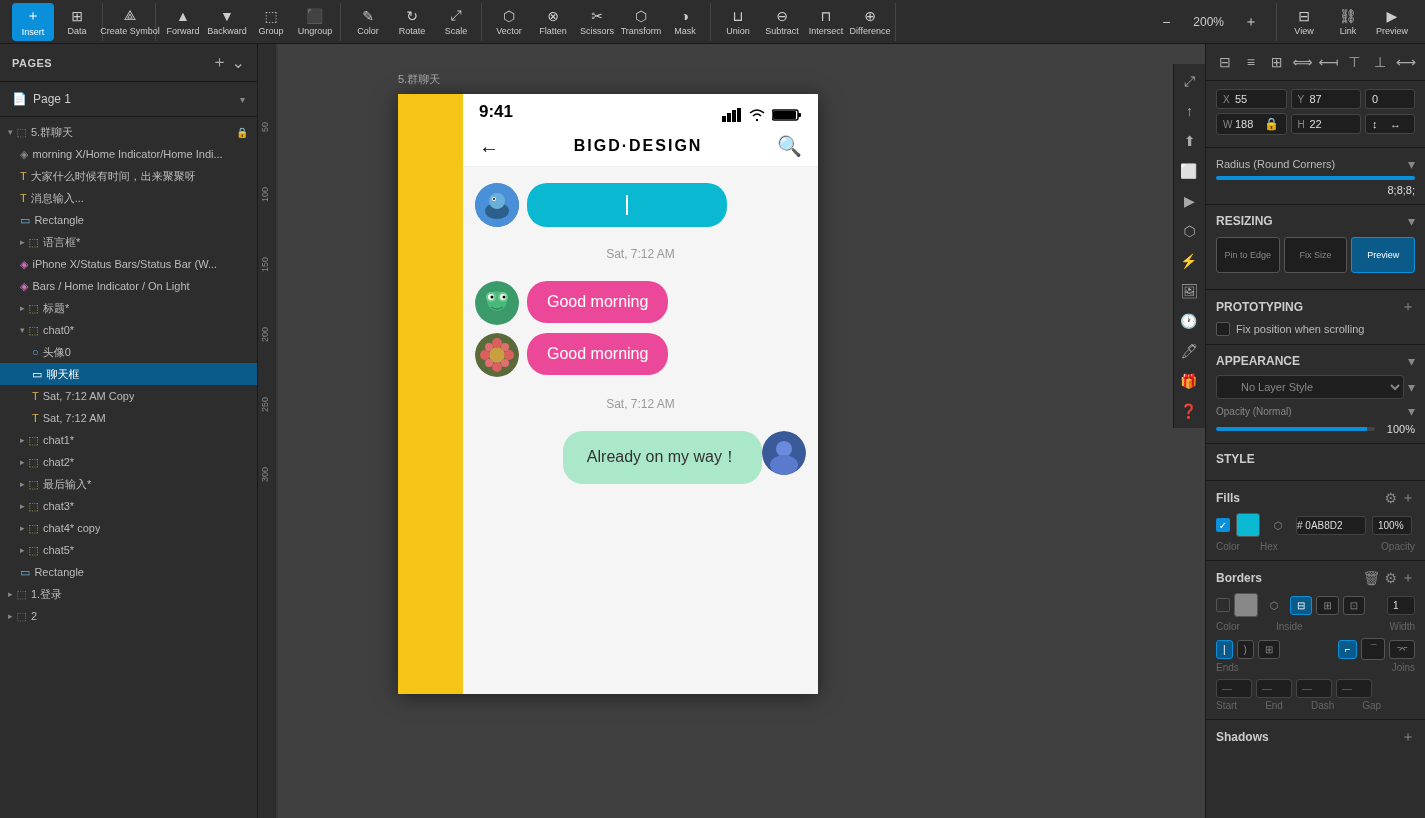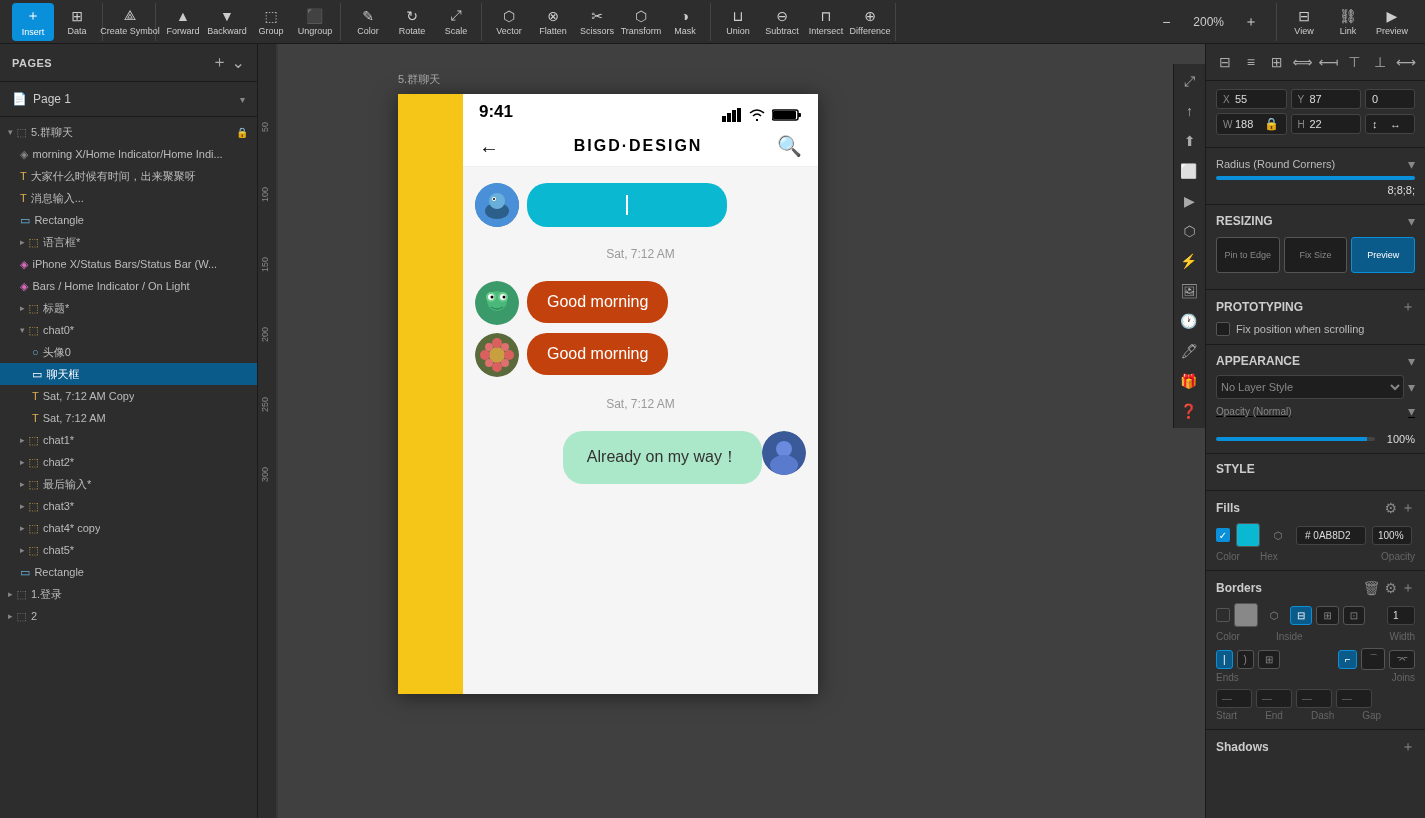--- a/index.html
+++ b/index.html
@@ -101,21 +101,21 @@
     }
     .nav-back { font-size: 20px; color: #000; cursor: pointer; }
     .nav-title { font-size: 16px; font-weight: 700; letter-spacing: 2px; color: #000; }
     .nav-search { font-size: 20px; color: #000; cursor: pointer; }
 
     
     .chat-content { background: #f5f5f5; padding: 8px 12px; }
     .chat-bubble-row { display: flex; align-items: flex-start; gap: 8px; margin: 8px 0; }
     .chat-avatar { width: 44px; height: 44px; border-radius: 22px; background: #ccc; flex-shrink: 0; overflow: hidden; }
     .chat-bubble {
-      background: #c2410c; color: white; border-radius: 20px;
+      background: #ec4899; color: white; border-radius: 20px;
       padding: 12px 20px; font-size: 16px; max-width: 240px;
     }
     .chat-bubble.typing {
       background: #0AB8D2; width: 200px; height: 44px; display: flex; align-items: center; justify-content: center;
     }
     .typing-cursor { width: 2px; height: 20px; background: white; animation: blink 1s infinite; }
     @keyframes blink { 0%,100%{opacity:1} 50%{opacity:0} }
     .time-divider { text-align: center; color: #999; font-size: 12px; padding: 12px 0; }
     .outgoing-row { display: flex; justify-content: flex-end; padding: 8px 0; }
     .outgoing-bubble {
@@ -156,21 +156,21 @@
     .resize-box {
       background: #1e1e1e; border: 1px solid #555; border-radius: 3px;
       height: 36px; display: flex; align-items: center; justify-content: center;
       cursor: pointer; color: #666; font-size: 14px;
     }
     .resize-box.active { border-color: #0a8fdb; background: #0a3a5a; }
     .resize-box:nth-child(3) { background: #0a5a8a; border-color: #0a8fdb; }
     .style-row { display: flex; align-items: center; gap: 4px; margin-bottom: 4px; }
     .style-select {
       flex: 1; background: #1e1e1e; border: 1px solid #444; border-radius: 3px;
-      color: #888; font-size: 11px; padding: 4px 0;
+      color: #888; font-size: 11px; padding: 4px 20px;
     }
     .opacity-row { display: flex; align-items: center; gap: 4px; }
     .opacity-slider { flex: 1; height: 4px; background: linear-gradient(to right, #0a8fdb 95%, #444 95%); border-radius: 2px; cursor: pointer; }
     .opacity-value { color: #ddd; font-size: 11px; width: 36px; text-align: right; }
 
     
     .fills-section { padding: 8px 10px; border-bottom: 1px solid #1a1a1a; }
     .section-header { display: flex; align-items: center; justify-content: space-between; margin-bottom: 6px; }
     .section-header-title { font-size: 12px; color: #ccc; font-weight: 600; }
     .section-header-btns { display: flex; gap: 4px; }
@@ -703,21 +703,21 @@
         <span class="section-header-title">APPEARANCE</span>
         <span style="font-size:14px; color:#888; cursor:pointer;">▾</span>
       </div>
       <div class="style-row">
         <select class="style-select">
           <option>No Layer Style</option>
         </select>
         <span style="color:#888; font-size:14px; cursor:pointer;">▾</span>
       </div>
       <div style="margin-top:4px;">
-        <div style="display:flex; align-items:center; justify-content:space-between; margin-bottom:14px;text-decoration:underline;">
+        <div style="display:flex; align-items:center; justify-content:space-between; margin-bottom:4px;">
           <span style="font-size:10px; color:#888;">Opacity (Normal)</span>
           <span style="font-size:14px; color:#888; cursor:pointer;">▾</span>
         </div>
         <div class="opacity-row">
           <div class="opacity-slider"></div>
           <span class="opacity-value">100%</span>
         </div>
       </div>
     </div>
 
@@ -734,21 +734,21 @@
           <button class="sec-btn">⚙</button>
           <button class="sec-btn">＋</button>
         </div>
       </div>
       <div class="fill-row">
         <div class="fill-checkbox">
             <span>✓</span>
           </div>
         <div class="color-swatch" style="background: #0AB8D2;"></div>
         <div class="insp-icon" style="font-size:10px; color:#888;">⬡</div>
-        <input type="text" class="fill-hex" value="# 0AB8D2" style="background: rgb(30, 30, 30); border: 1px solid rgb(68, 68, 68); border-radius: 3px; color: rgb(221, 221, 221); font-size: 10px; padding: 3px 8px; width: 70px;">
+        <input type="text" class="fill-hex" value="# 0AB8D2" style="background: rgb(30, 30, 30); border: 1px solid rgb(68, 68, 68); border-radius: 3px; color: rgb(221, 221, 221); font-size: 10px; padding: 3px 0; width: 70px;">
         <input type="text" class="fill-opacity" value="100%" style="background: rgb(30, 30, 30); border: 1px solid rgb(68, 68, 68); border-radius: 3px; color: rgb(221, 221, 221); font-size: 10px; padding: 3px 5px; width: 40px;">
       </div>
       <div style="display:flex; gap:20px; margin-top:4px;">
         <span style="font-size:10px; color:#666;">Color</span>
         <span style="font-size:10px; color:#666;">Hex</span>
         <span style="font-size:10px; color:#666; margin-left:auto;">Opacity</span>
       </div>
     </div>
 
     <div class="borders-section">

